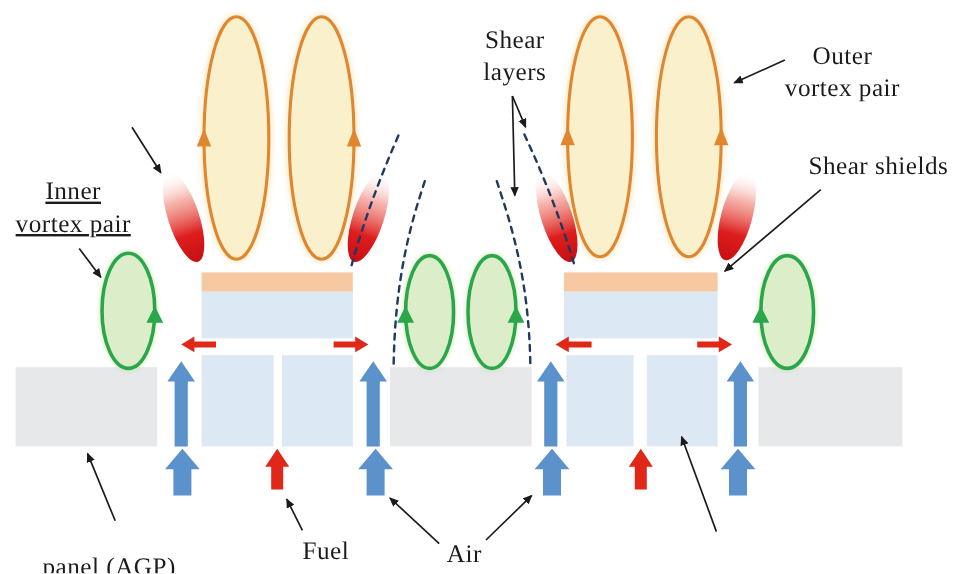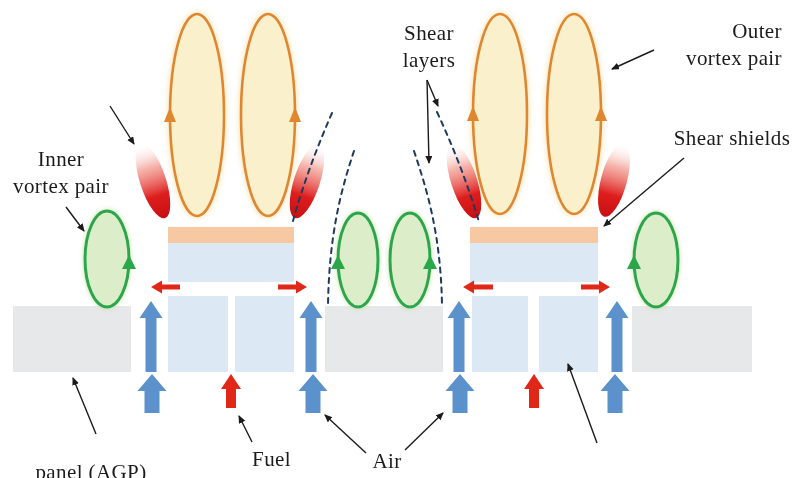--- a/index.html
+++ b/index.html
@@ -121,31 +121,31 @@
     <path class="leader" d="M654,50 L612,69"></path>
     <path class="leader" d="M684,158 L604,226"></path>
     <path class="leader" d="M96,434 L73,378"></path>
     <path class="leader" d="M252,442 L239,416"></path>
     <path class="leader" d="M366,453 L325,415"></path>
     <path class="leader" d="M405,450 L443,413"></path>
     <path class="leader" d="M597,443 L568,364"></path>
   </svg>
 
 
-  <div class="lbl" style="left:0px;top:146px;width:122px;">
+  <div class="lbl" style="left:0px;top:146px;width:122px;text-decoration:underline;">
     <span>Inner</span><br>
     <span>vortex pair</span>
   </div>
 
   <div class="lbl" style="left:369px;top:20px;width:120px;">
     <span>Shear</span><br>
     <span>layers</span>
   </div>
 
-  <div class="lbl" style="left:622px;top:18px;width:160px;text-align:right;">
+  <div class="lbl" style="left:622px;top:33px;width:160px;">
     <span>Outer</span><br>
     <span>vortex pair</span>
   </div>
 
   <div class="lbl" style="left:642px;top:125px;width:180px;">
     <span>Shear shields</span>
   </div>
 
   <div class="lbl" style="left:11px;top:432px;width:160px;">
     <br>

